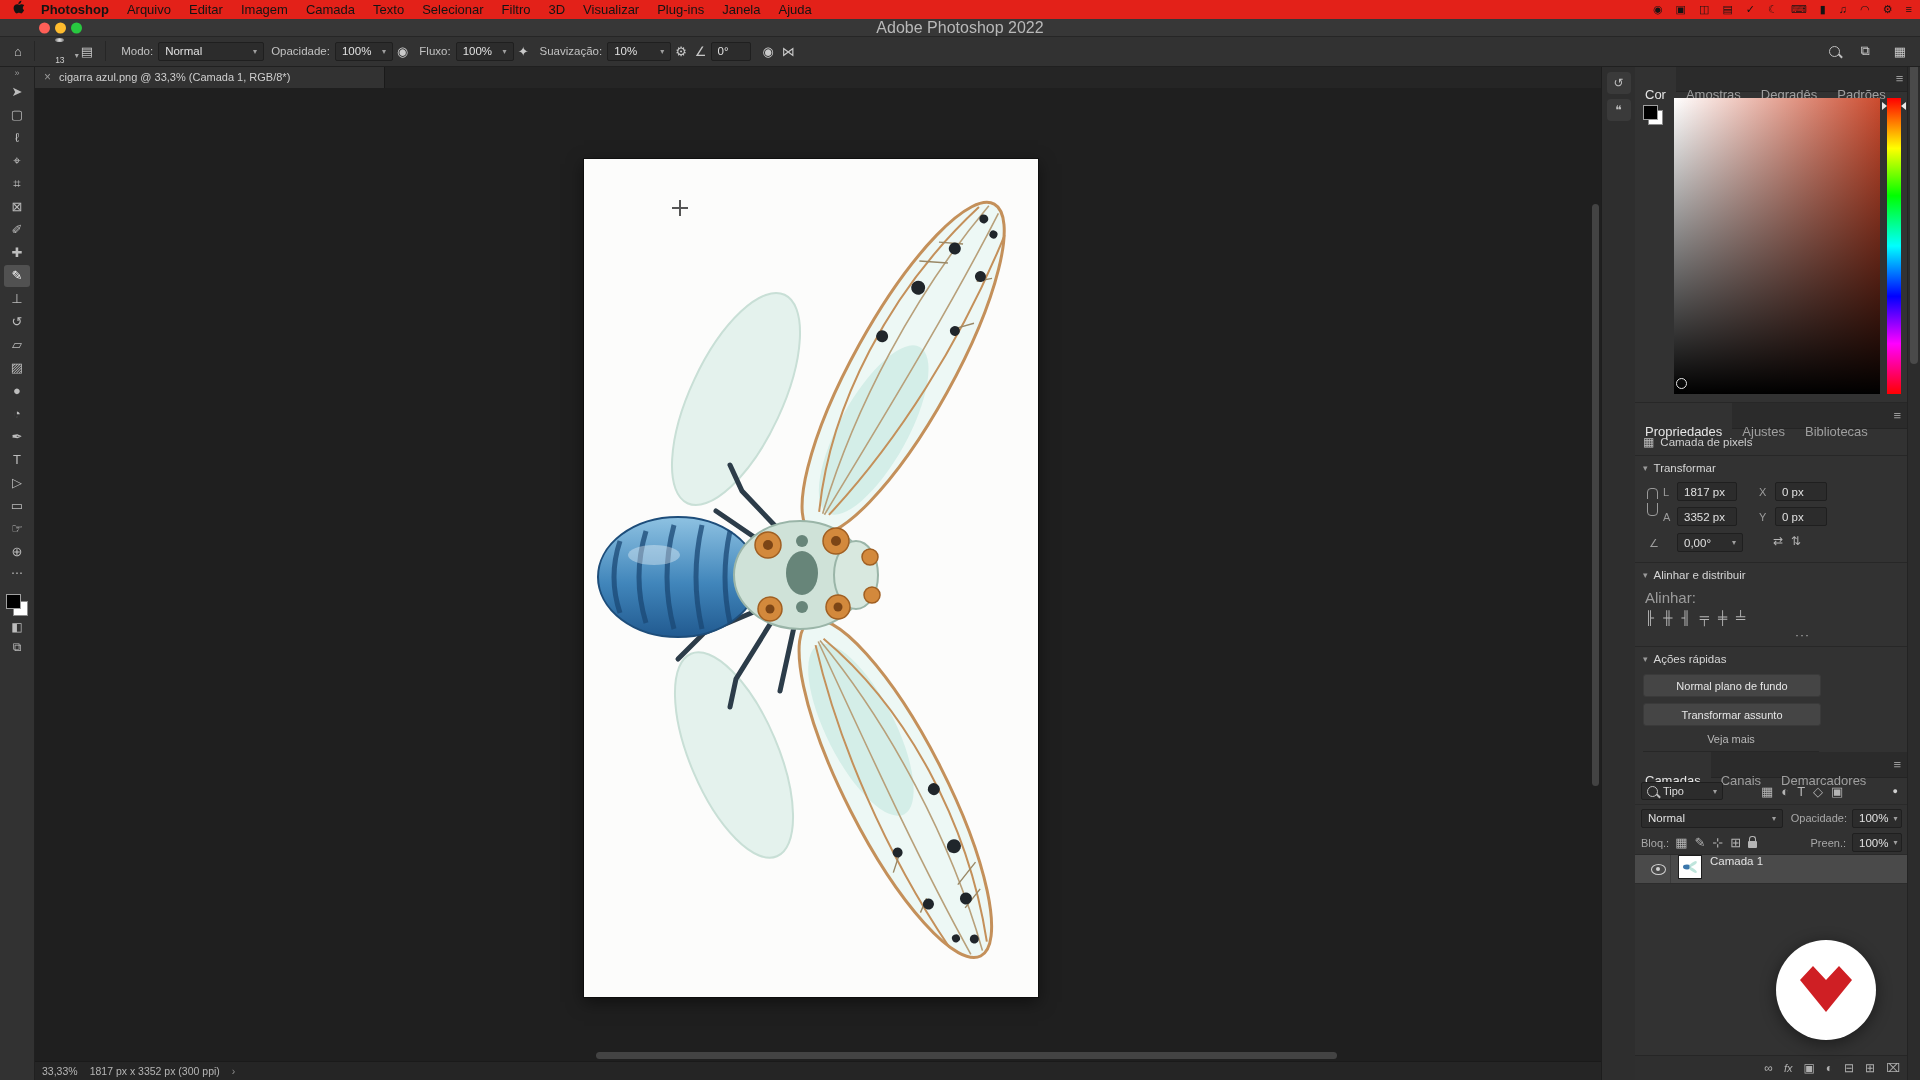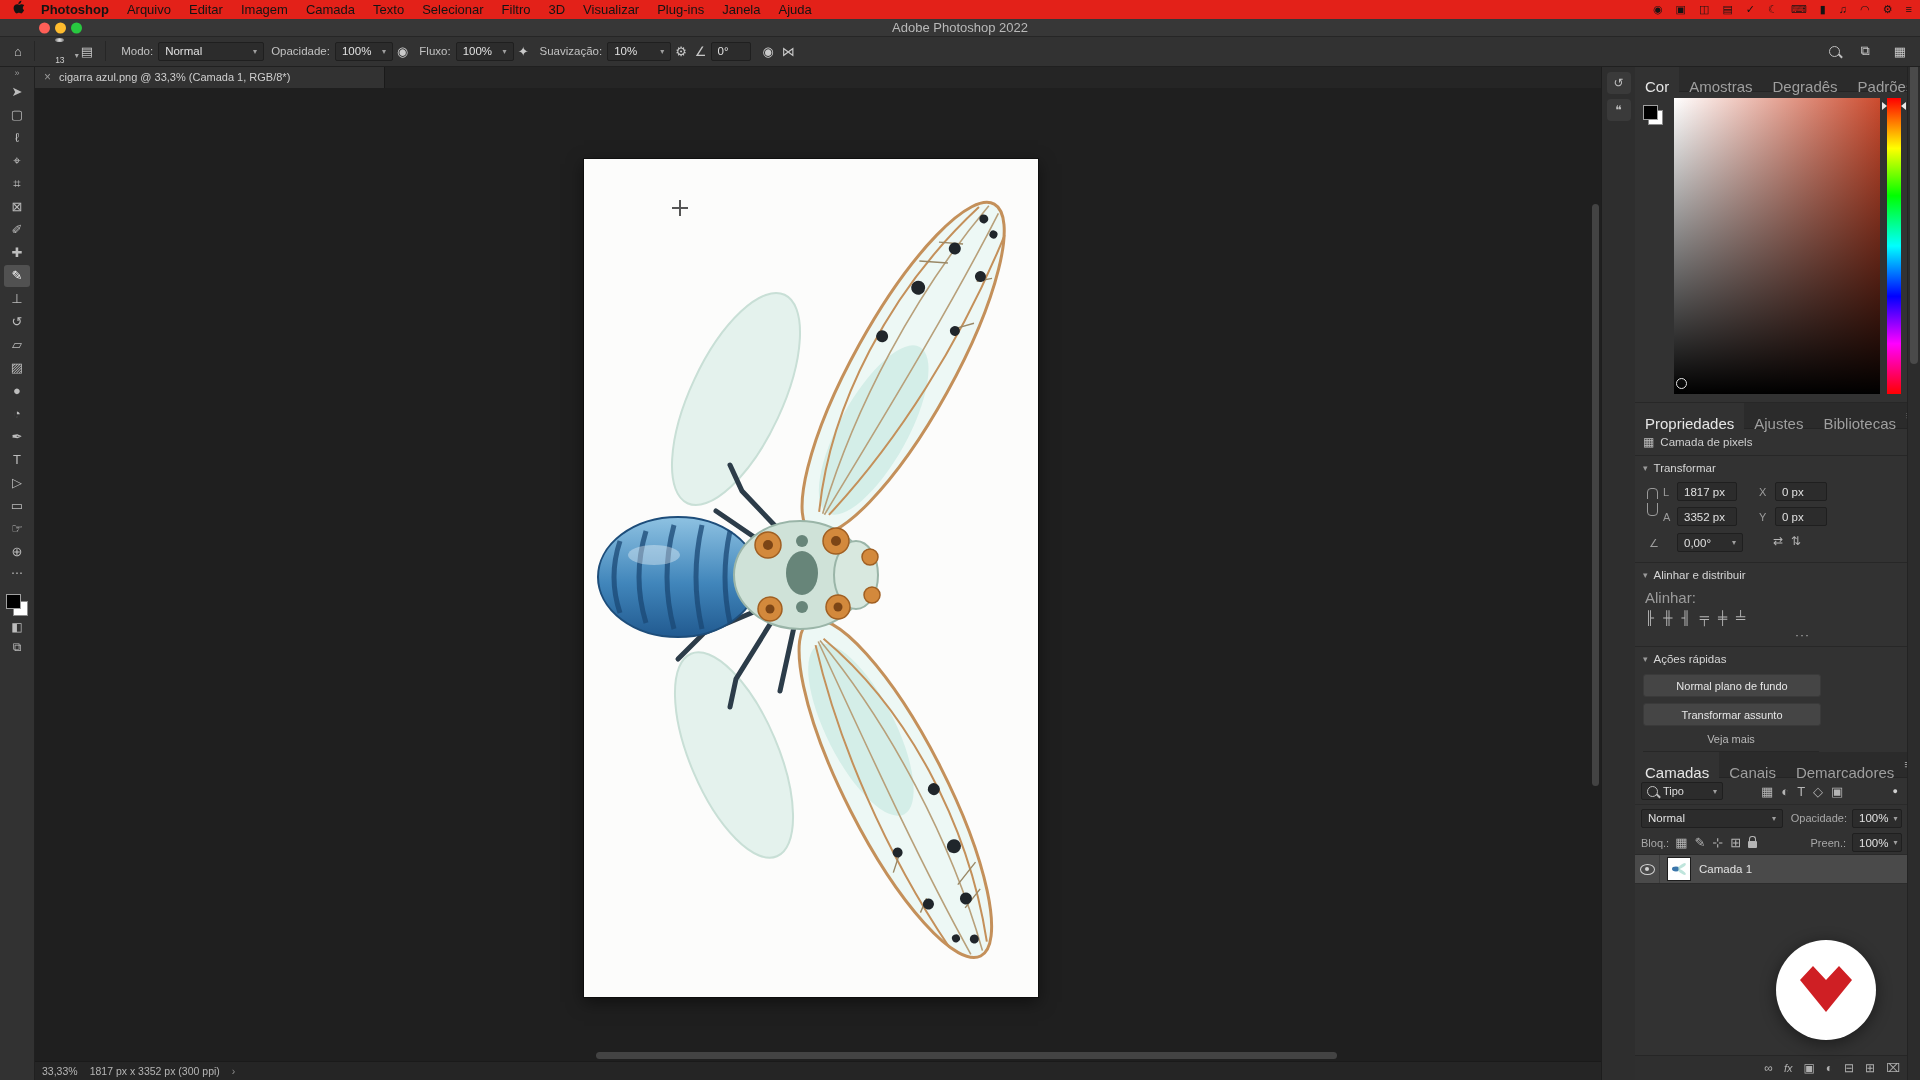--- a/index.html
+++ b/index.html
@@ -10,21 +10,21 @@
   .apple{width:14px;height:14px;margin:0 6px 0 12px;display:flex;align-items:center;}
   .menu-item{padding:0 9px;line-height:19px;cursor:default;}
   .menu-item.app-name{font-weight:bold;}
   .menu-status{position:absolute;right:8px;top:0;height:19px;display:flex;align-items:center;gap:13px;font-size:11px;color:#141414;}
   .status-icon{line-height:19px;}
   
   .titlebar{position:absolute;top:19px;left:0;right:0;height:17px;background:#373737;border-bottom:1px solid #262626;z-index:49;}
   .traffic{position:absolute;left:39px;top:50%;transform:translateY(-50%);display:flex;gap:5px;}
   .tl{width:11px;height:11px;border-radius:50%;}
   .tl.red{background:#ff5f57}.tl.yellow{background:#febc2e}.tl.green{background:#28c840}
-  .win-title{position:absolute;left:0;right:0;text-align:center;line-height:17px;font-size:13px;color:#b9b9b9;}
+  .win-title{position:absolute;left:0;right:0;text-align:center;line-height:17px;font-size:16px;color:#b9b9b9;}
   
   .optionsbar{position:absolute;top:36px;left:0;right:0;height:30px;background:#323232;border-bottom:1px solid #202020;display:flex;align-items:center;padding-left:10px;z-index:48;font-size:11.5px;color:#c6c6c6;}
   .ob-icon{font-size:13px;color:#c9c9c9;padding:0 4px;}
   .vsep{width:1px;height:20px;background:#262626;margin:0 8px;}
   .brush-preset{position:relative;width:34px;height:26px;display:flex;flex-direction:column;align-items:center;justify-content:center;}
   .bp-dot{width:9px;height:9px;border-radius:50%;background:radial-gradient(circle,#e8e8e8 0%,#777 90%);}
   .bp-size{font-size:8.5px;color:#cfcfcf;line-height:8px;margin-top:14px;}
   .bp-caret{position:absolute;right:-2px;bottom:4px;font-size:8px;color:#a8a8a8;}
   .ob-label{margin:0 5px 0 7px;color:#c2c2c2;}
   .pfield{background:#2c2c2c;border:1px solid #1f1f1f;border-radius:2px;height:19px;display:inline-flex;align-items:center;padding:0 6px;color:#e0e0e0;font-size:11.5px;box-sizing:border-box;}
@@ -59,21 +59,21 @@
   .statusbar .chev{color:#8f8f8f;}
   
   .cstrip{position:absolute;right:285px;top:66px;bottom:0;width:33px;background:#2e2e2e;border-left:1px solid #1d1d1d;z-index:40;display:flex;flex-direction:column;align-items:center;padding-top:6px;gap:5px;}
   .cstrip-btn{width:24px;height:22px;display:flex;align-items:center;justify-content:center;color:#c0c0c0;font-size:12px;background:#3a3a3a;border-radius:4px;}
   
   .dock{position:absolute;right:0;top:66px;bottom:0;width:285px;background:#323232;z-index:41;display:flex;flex-direction:column;box-sizing:border-box;padding-right:12px;}
   .dock-scrollbar{position:absolute;right:0;top:0;bottom:0;width:12px;background:#2c2c2c;border-left:1px solid #232323;}
   .dock-scroll-thumb{position:absolute;left:2px;top:34px;width:8px;height:330px;background:#4a4a4a;border-radius:4px;}
   .dock-collapse{position:absolute;top:1px;left:1px;font-size:9px;color:#9a9a9a;}
   .ptabs{display:flex;align-items:center;height:25px;background:#2b2b2b;border-bottom:1px solid #242424;}
-  .ptab{padding:8px 10px;font-size:15px;color:#9f9f9f;height:100%;display:flex;align-items:center;}
+  .ptab{padding:16px 10px;font-size:13px;color:#9f9f9f;height:100%;display:flex;align-items:center;}
   .ptab.active{background:#323232;color:#e6e6e6;}
   .panel-menu{margin-left:auto;color:#9a9a9a;padding-right:7px;font-size:13px;}
   
   .color-body{position:relative;height:310px;border-bottom:1px solid #272727;}
   .cp-swatch{position:absolute;left:7px;top:12px;width:22px;height:22px;}
   .sb-square{position:absolute;left:39px;top:6px;width:206px;height:296px;
     background:linear-gradient(to bottom,rgba(0,0,0,0),#000),linear-gradient(to right,#fff,#cc4b2e);}
   .sb-cursor{position:absolute;left:2px;bottom:5px;width:9px;height:9px;border:1px solid #e6e6e6;border-radius:50%;box-shadow:0 0 3px rgba(0,0,0,.8);}
   .hue-bar{position:absolute;left:252px;top:6px;width:14px;height:296px;
     background:linear-gradient(to bottom,#f00,#ff0 17%,#0f0 33%,#0ff 50%,#00f 67%,#f0f 83%,#f00);}
@@ -105,21 +105,21 @@
   .filter-box .caret{margin-left:auto;font-size:8px;color:#9f9f9f;}
   .filter-icons{display:flex;gap:8px;margin-left:38px;align-items:center;}
   .filter-dot{margin-left:auto;margin-right:4px;color:#d0d0d0;font-size:9px;}
   .blend-row{display:flex;align-items:center;height:26px;padding:0 6px;gap:5px;font-size:11px;color:#a8a8a8;}
   .lock-row{display:flex;align-items:center;height:23px;padding:0 6px;gap:6px;font-size:11px;color:#a8a8a8;border-bottom:1px solid #2a2a2a;}
   .lock-icons{display:flex;gap:7px;align-items:center;}
   .padlock{position:relative;width:9px;height:7px;background:#b5b5b5;border-radius:1px;margin-top:4px;}
   .padlock::before{content:'';position:absolute;left:1px;top:-5px;width:5px;height:5px;border:1.5px solid #b5b5b5;border-bottom:none;border-radius:3px 3px 0 0;}
   .ml-auto{margin-left:auto;}
   .layers-list{flex:1;display:flex;flex-direction:column;background:#323232;}
-  .layer-row{display:flex;align-items:center;height:28px;background:#4a4a4a;border-bottom:1px solid #2c2c2c;}
+  .layer-row{display:flex;align-items:flex-start;height:28px;background:#4a4a4a;border-bottom:1px solid #2c2c2c;padding-left:11px;}
   .eye-col{width:24px;align-self:stretch;border-right:1px solid #3c3c3c;display:flex;align-items:center;justify-content:center;}
   .eye{width:13px;height:9px;border:1.5px solid #d2d2d2;border-radius:50%;position:relative;}
   .eye::after{content:'';position:absolute;left:50%;top:50%;transform:translate(-50%,-50%);width:4px;height:4px;background:#d2d2d2;border-radius:50%;}
   .layer-thumb{width:22px;height:22px;background:#fff;border:1px solid #1d1d1d;margin-left:7px;display:flex;align-items:center;justify-content:center;}
   .layer-name{margin-left:8px;font-size:11.5px;color:#e2e2e2;}
   .layers-bottom{height:24px;background:#2f2f2f;border-top:1px solid #262626;display:flex;align-items:center;justify-content:flex-end;gap:11px;padding-right:8px;}
   .lb-icon{color:#b0b0b0;font-size:12px;line-height:1;}
   
   .badge{position:absolute;left:1774px;top:938px;width:104px;height:104px;z-index:60;filter:drop-shadow(0 3px 8px rgba(0,0,0,.45));}
 </style>

